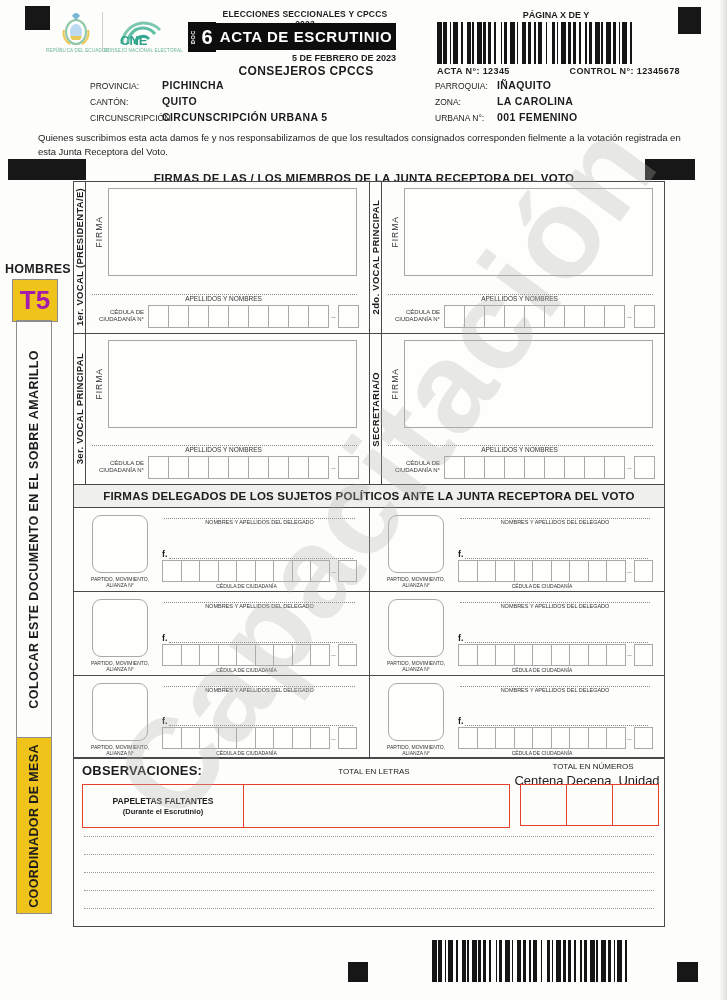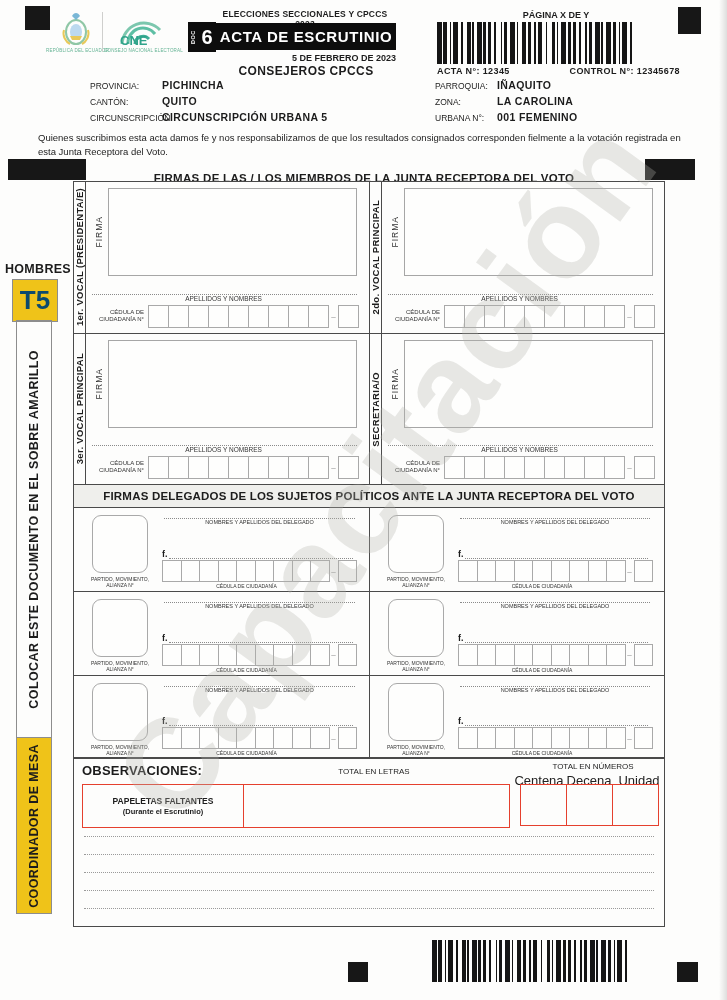--- a/index.html
+++ b/index.html
@@ -92,21 +92,21 @@
   .papeletas .l1{font-size:8.5px;font-weight:bold;}
   .papeletas .l2{font-size:7.5px;font-weight:bold;}
   .digit-boxes{position:absolute;display:flex;}
   .digit-boxes div{width:45px;border:1.5px solid #e5402e;border-left:none;}
   .digit-boxes div:first-child{border-left:1.5px solid #e5402e;}
   .dotline{position:absolute;left:10px;right:10px;border-top:1px dotted #9a9a9a;}
 
   
   .hombres{font-size:12.5px;font-weight:bold;letter-spacing:.3px;}
   .t5{background:#efc319;border:1px solid #8d8d8d;display:flex;align-items:center;justify-content:center;
-      font-size:26px;font-weight:bold;color:#0c4a6e;}
+      font-size:26px;font-weight:bold;color:#a21caf;}
   .strip{border:1px solid #8d8d8d;display:flex;align-items:center;justify-content:center;}
   .strip .vtext{font-size:12.5px;font-weight:bold;letter-spacing:.4px;}
   .strip.yellow{background:#efc319;}
 
   .watermark{position:absolute;left:385px;top:470px;transform:translate(-50%,-50%) rotate(-54deg);
              font-size:128px;font-weight:bold;color:#b5b5ae;opacity:.30;white-space:nowrap;
              letter-spacing:2px;pointer-events:none;z-index:6;}
 </style>
 </head>
 <body>

